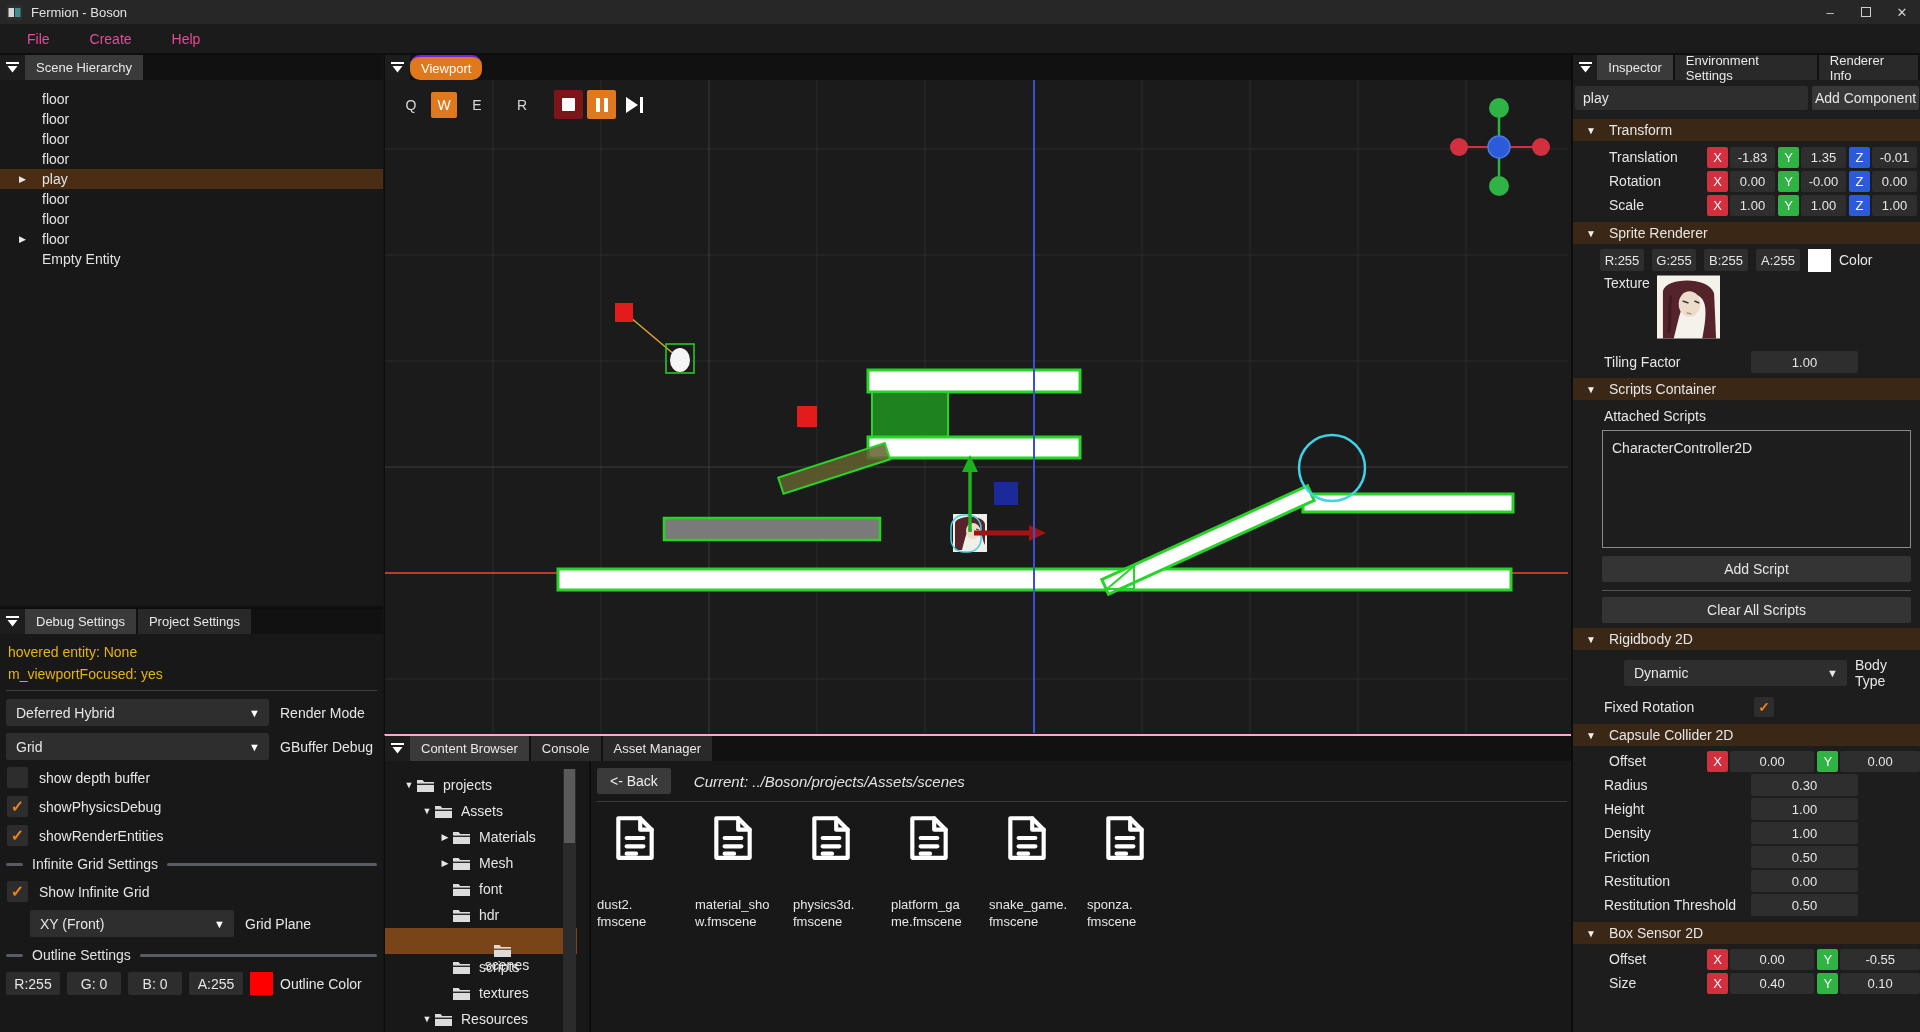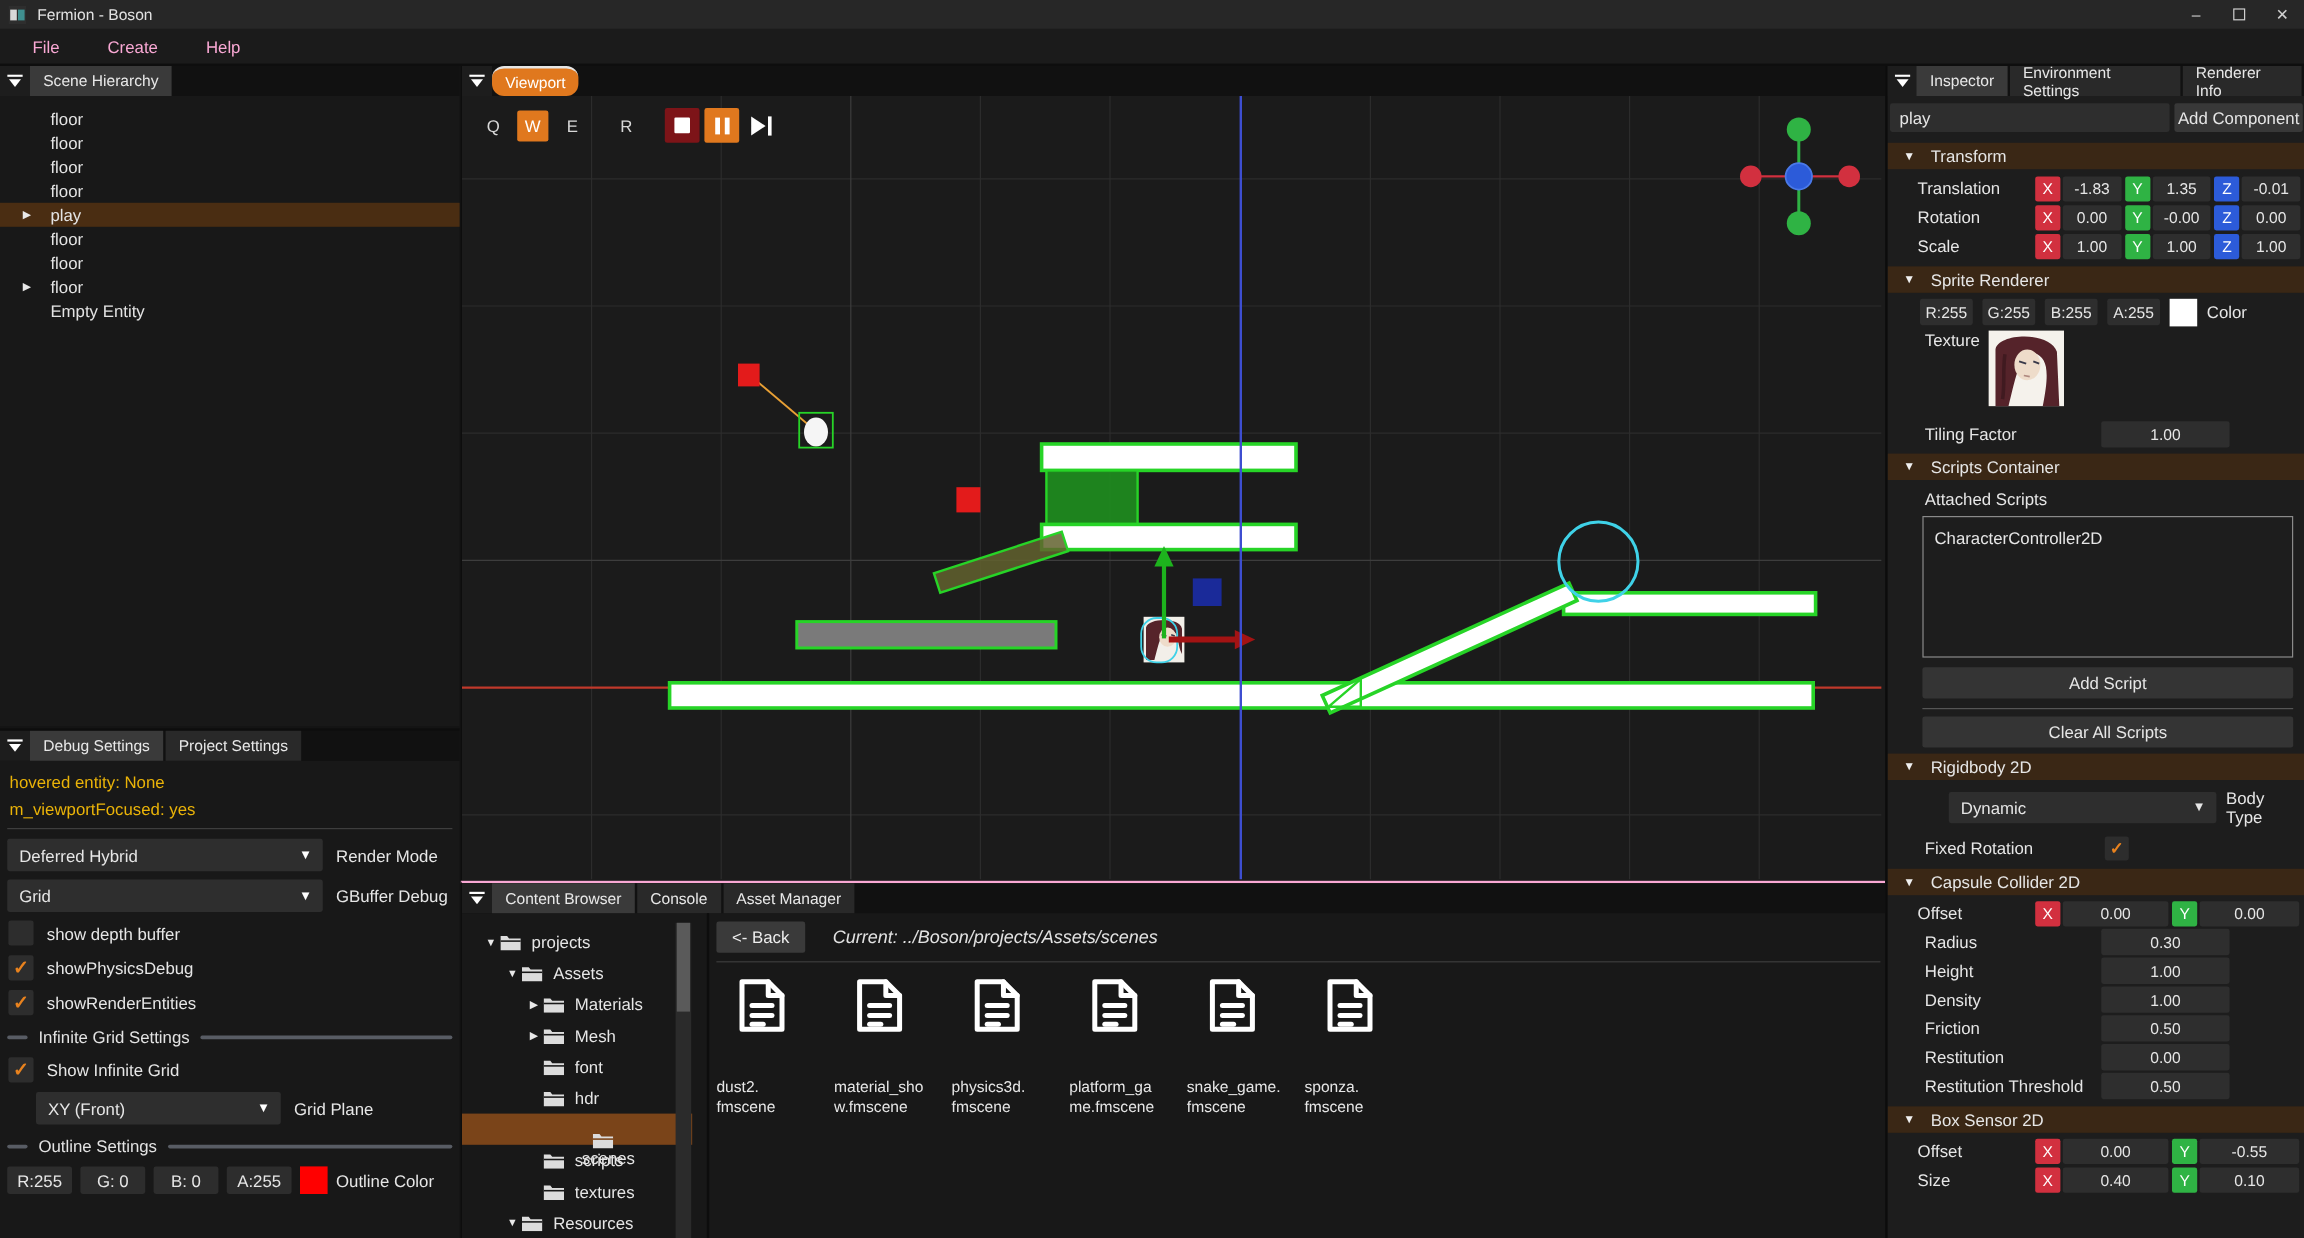--- a/index.html
+++ b/index.html
@@ -13,29 +13,29 @@
   .title-text { margin-left:9px; font-size:13px; color:#e2e2e2; }
   .win-controls { margin-left:auto; display:flex; height:100%; }
   .win-btn { width:36px; height:100%; display:flex; align-items:center; justify-content:center;
              color:#cfcfcf; font-size:13px; }
   .max-box { width:10px; height:10px; border:1.4px solid #cfcfcf; }
 
   
   .menubar { position:absolute; top:24px; left:0; right:0; height:31px; background:#1b1b1b;
              display:flex; align-items:center; padding-left:27px; gap:40px; font-size:14px;
              border-bottom:2px solid #0e0e0e; }
-  .menu-item { color:#f9a8d4; }
+  .menu-item { color:#ec4899; }
 
   
   .strip { height:25px; background:#111111; display:flex; align-items:stretch; }
   .collapse-box { width:25px; display:flex; align-items:center; justify-content:center; background:#1d1d1d; }
   .tab { padding:0 11px; display:flex; align-items:center; font-size:13px; color:#e8e8e8; margin-right:2px; }
   .tab.active   { background:#3a3a3a; }
   .tab.inactive { background:#292929; }
-  .tab.orange   { background:#e0781e; color:#ffffff; border-top:2px solid #e5e5e5;border-radius:10px; }
+  .tab.orange   { background:#e0781e; color:#ffffff; border-top:2px solid #6d28d9;border-radius:10px; }
 
   
   .scene-panel { position:absolute; left:0; top:55px; width:383px; height:550px; background:#181818; }
   .sh-rows { padding-top:9px; }
   .sh-row { position:relative; height:20px; display:flex; align-items:center; padding-left:42px;
             font-size:14px; color:#e3e3e3; }
   .sh-row .row-arrow { position:absolute; left:19px; font-size:9px; color:#e8e8e8; }
   .sh-row.selected { background:#4a2d12; }
 
   
@@ -114,21 +114,21 @@
                border-left:2px solid #0c0c0c; font-size:14px; }
   .insp-body { position:absolute; top:26px; left:0; right:0; bottom:0; overflow:hidden; }
   .name-row { display:flex; gap:4px; padding:5px 1px 4px 2px; }
   .name-field { flex:1; height:24px; background:#2e2e2e; display:flex; align-items:center;
                 padding-left:8px; border-radius:2px; }
   .add-comp { width:107px; height:24px; background:#383838; display:flex; align-items:center;
               justify-content:center; border-radius:2px; }
   .section-header { height:22px; background:#3a2715; display:flex; align-items:center; gap:13px;
                     padding-left:13px; margin-top:5px; }
   .section-header .tri { font-size:10px; color:#f0f0f0; }
-  .prop-row { display:flex; align-items:center; height:24px; padding-left:25px; }
+  .prop-row { display:flex; align-items:center; height:24px; padding-left:36px; }
   .prop-label { width:98px; flex:0 0 98px; }
   .axis-badge { width:21px; height:21px; flex:0 0 21px; display:flex; align-items:center; justify-content:center;
                 font-size:13px; color:#ffffff; border-radius:2px; margin-right:2px; }
   .ax-x { background:#d2303f; } .ax-y { background:#2fb344; } .ax-z { background:#2c5bd9; }
   .axis-val { width:51px; height:21px; background:#2e2e2e; display:flex; align-items:center;
               justify-content:center; font-size:13px; margin-right:3px; border-radius:2px; }
   .axis-val.wide { width:88px; } .axis-val.wide2 { width:83px; margin-right:0; }
   .insp-color-row { display:flex; align-items:center; gap:8px; padding-left:27px; height:22px; margin:5px 0 4px 0; }
   .insp-color-box { width:44px; height:22px; background:#2e2e2e; display:flex; align-items:center;
                     justify-content:center; font-size:13px; border-radius:2px; }

